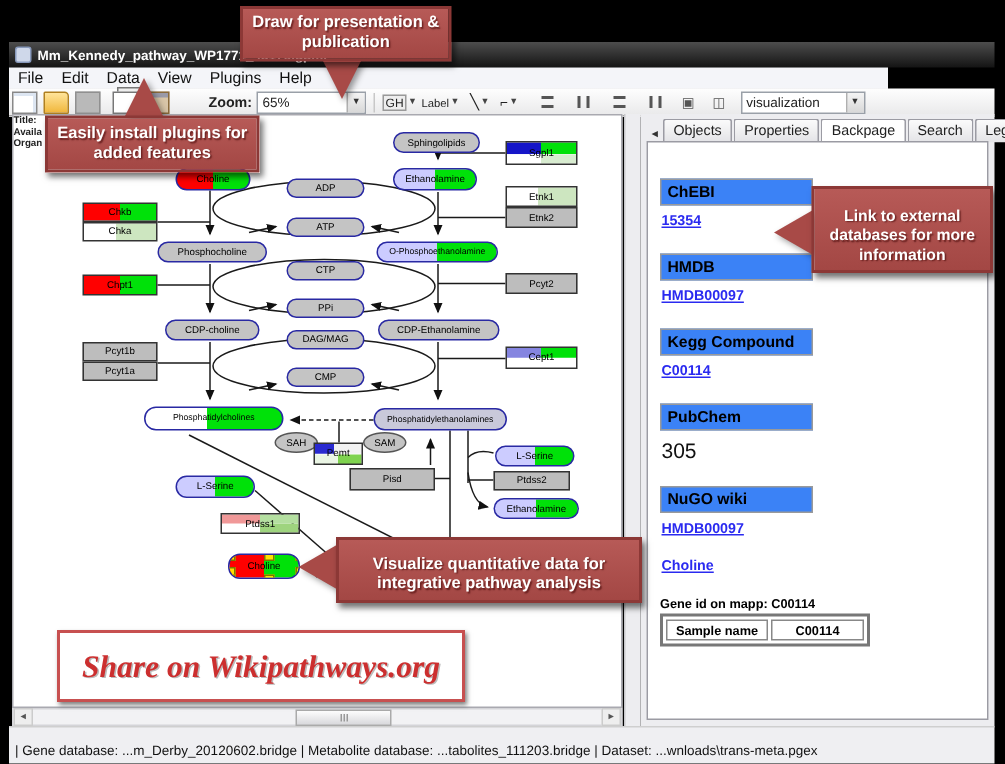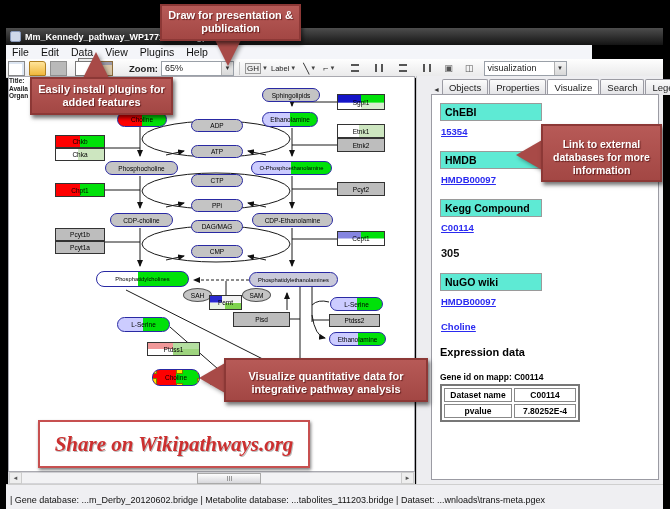--- a/index.html
+++ b/index.html
@@ -16,21 +16,21 @@
   .menu-item{padding:0 6px;cursor:default;}
   #toolbar{left:6px;top:59px;width:657px;height:18px;background:linear-gradient(#fefefe,#e9e9ea);
            border-bottom:1px solid #cfcfcf;display:flex;align-items:center;font-size:9.5px;color:#222;}
   .tbtn{width:15px;height:13px;margin:0 2px;position:relative;}
   .ico-new{background:#fff;border:1px solid #888;box-shadow:inset -2px 2px 0 #dde6f2;}
   .ico-open{background:linear-gradient(#ffe49a,#f0b73c);border:1px solid #b08020;border-radius:1px 3px 1px 1px;}
   .ico-save{background:#b9b9b9;border:1px solid #909090;}
   .ico-copy{background:#fff;border:1px solid #777;box-shadow:3px -3px 0 -1px #eee,3px -3px 0 0 #777;margin-left:6px;}
   .ico-paste{background:#d9c6a8;border:1px solid #8a6b3c;box-shadow:inset 0 3px 0 #9a9aa8;}
   .tool-sep{width:1px;height:13px;background:#c8c8c8;margin:0 5px;}
-  .zoom-label{font-weight:bold;margin:0 3px 0 14px;}
+  .zoom-label{font-weight:bold;margin:0 3px 0 24px;}
   .combo{background:#fff;border:1px solid #9aa0a8;height:13px;display:flex;align-items:center;
          font-size:9px;padding-left:3px;position:relative;}
   .combo .dd{margin-left:auto;width:11px;height:100%;background:linear-gradient(#f4f4f4,#d8d8d8);
              border-left:1px solid #b0b0b0;font-size:6px;display:flex;align-items:center;justify-content:center;color:#333;}
   .dda{font-size:6px;color:#444;margin:0 3px 0 1px;}
   .mini{font-size:8px;border:1px solid #999;background:#eee;padding:0 1px;line-height:9px;}
   .gly{display:inline-block;width:12px;height:12px;position:relative;}
   .gly:before{content:"";position:absolute;inset:2px;border-top:2px solid #555;border-bottom:2px solid #555;}
   .gly.v:before{border:none;border-left:2px solid #555;border-right:2px solid #555;}
 
@@ -69,24 +69,24 @@
 
   
   #sidepanel{left:427px;top:76px;width:236px;height:408px;background:#ededf0;box-sizing:border-box;}
   #tabs{position:absolute;left:6px;top:2px;display:flex;align-items:flex-end;font-size:9.5px;color:#222;}
   .tab{background:linear-gradient(#fbfbfb,#e3e3e6);border:1px solid #9b9ba3;border-bottom:none;
        padding:2px 6px 2px 6px;margin-right:1px;border-radius:2px 2px 0 0;text-align:center;}
   .tab.active{background:#fff;font-weight:normal;position:relative;top:1px;padding-bottom:3px;}
   .tabscroll{font-size:7px;color:#333;margin-right:2px;padding-bottom:2px;}
   #bp-body{position:absolute;left:4px;top:18px;right:4px;bottom:4px;background:#fff;border:1px solid #9b9ba3;
            overflow:hidden;padding:8px 0 0 8px;box-sizing:border-box;}
-  .bp-heading{width:92px;border:1px solid #9a9a9a;background:#5eead4;font-size:10.5px;font-weight:bold;
-              color:#000;padding:2px 4px;margin-bottom:5px;white-space:nowrap;box-sizing:content-box;}
+  .bp-heading{width:92px;border:1px solid #9a9a9a;background:#3b82f6;font-size:10.5px;font-weight:bold;
+              color:#000;padding:2px 4px;margin-bottom:5px;white-space:nowrap;box-sizing:content-box;margin-top:16px;}
   .bp-link{display:block;font-size:9.5px;font-weight:bold;color:#2a2af0;text-decoration:underline;margin:0 0 14px 1px;}
-  .bp-value{display:block;font-size:11px;font-weight:bold;color:#111;margin:0 0 14px 1px;}
+  .bp-value{display:block;font-size:14px;font-weight:normal;color:#111;margin:0 0 14px 1px;}
   #exp-title{font-size:11px;font-weight:bold;color:#000;margin:4px 0 14px 0;}
   #geneid{font-size:8.5px;font-weight:bold;color:#000;margin:0 0 2px 0;}
   #exp-table{border-collapse:separate;border-spacing:2px;border:2px solid #777;background:#fff;}
   #exp-table td{border:1px solid #888;font-size:8.5px;font-weight:bold;text-align:center;padding:1px 4px;color:#000;}
   #exp-table td:first-child{width:58px;}
   #exp-table td:last-child{width:52px;}
 
   
   #statusbar{left:6px;top:484px;width:657px;height:31px;background:#efeff2;border-top:1px solid #cfcfcf;
              font-size:9px;color:#111;display:flex;align-items:center;padding-left:4px;box-sizing:border-box;}
@@ -335,48 +335,44 @@
       <i></i>
     </span>
   <span class="sarrow" style="margin-left:auto">►</span>
 </div>
 
 <div id="sidepanel" class="abs">
   <div id="tabs">
     <span class="tabscroll">◄</span>
   <span class="tab">Objects</span>
       <span class="tab">Properties</span>
-      <span class="tab active">Visualize</span>
+      <span class="tab active">Backpage</span>
       <span class="tab">Search</span>
       <span class="tab">Legend</span>
     </div>
   <div id="bp-body">
     <div id="bp-sections">
         <div class="bp-heading">ChEBI</div>
         <a class="bp-link">15354</a>
         <div class="bp-heading">HMDB</div>
         <a class="bp-link">HMDB00097</a>
         <div class="bp-heading">Kegg Compound</div>
         <a class="bp-link">C00114</a>
+        <div class="bp-heading">PubChem</div>
         <span class="bp-value">305</span>
         <div class="bp-heading">NuGO wiki</div>
         <a class="bp-link">HMDB00097</a>
         <a class="bp-link">Choline</a>
       </div>
-    <div id="exp-title">Expression data</div>
     <div id="geneid">Gene id on mapp: C00114</div>
     <table id="exp-table">
         <tbody>
           <tr>
-            <td>Dataset name</td>
+            <td>Sample name</td>
             <td>C00114</td>
-          </tr>
-          <tr>
-            <td>pvalue</td>
-            <td>7.80252E-4</td>
           </tr>
         </tbody>
       </table>
   </div>
 </div>
 
 <div id="statusbar" class="abs">
   <span>| Gene database: ...m_Derby_20120602.bridge | Metabolite database: ...tabolites_111203.bridge | Dataset: ...wnloads\trans-meta.pgex</span>
 </div>
 

